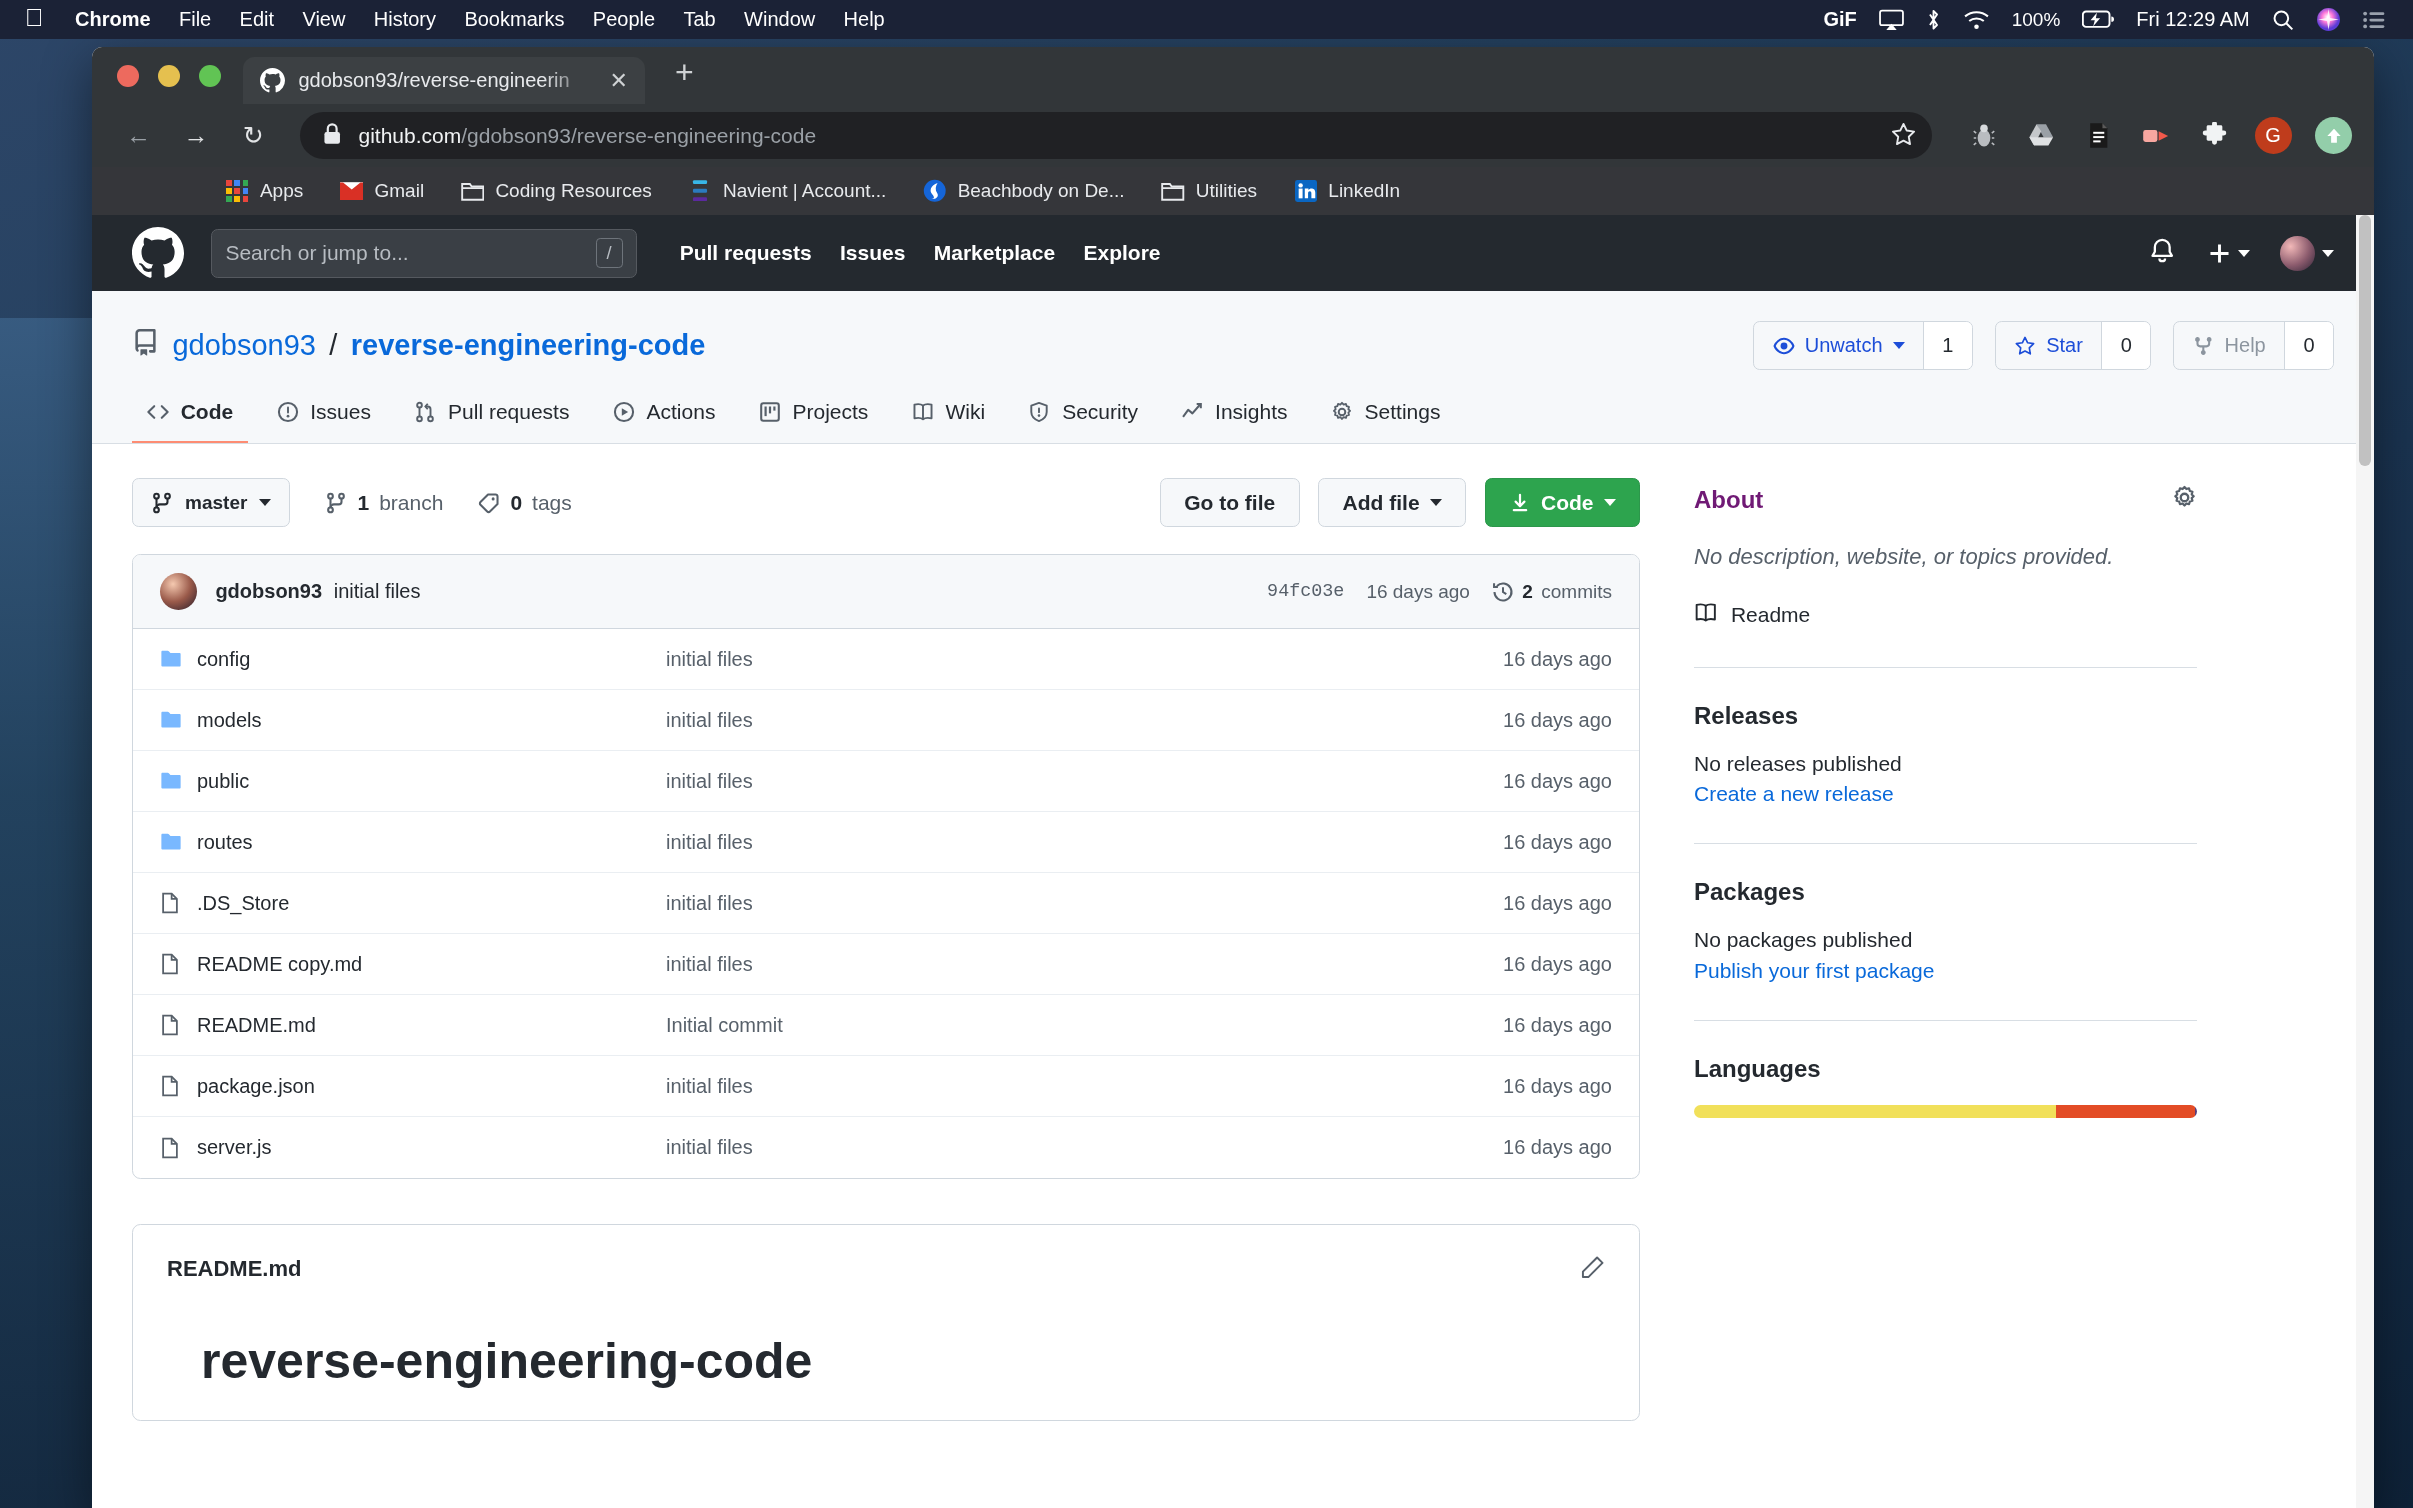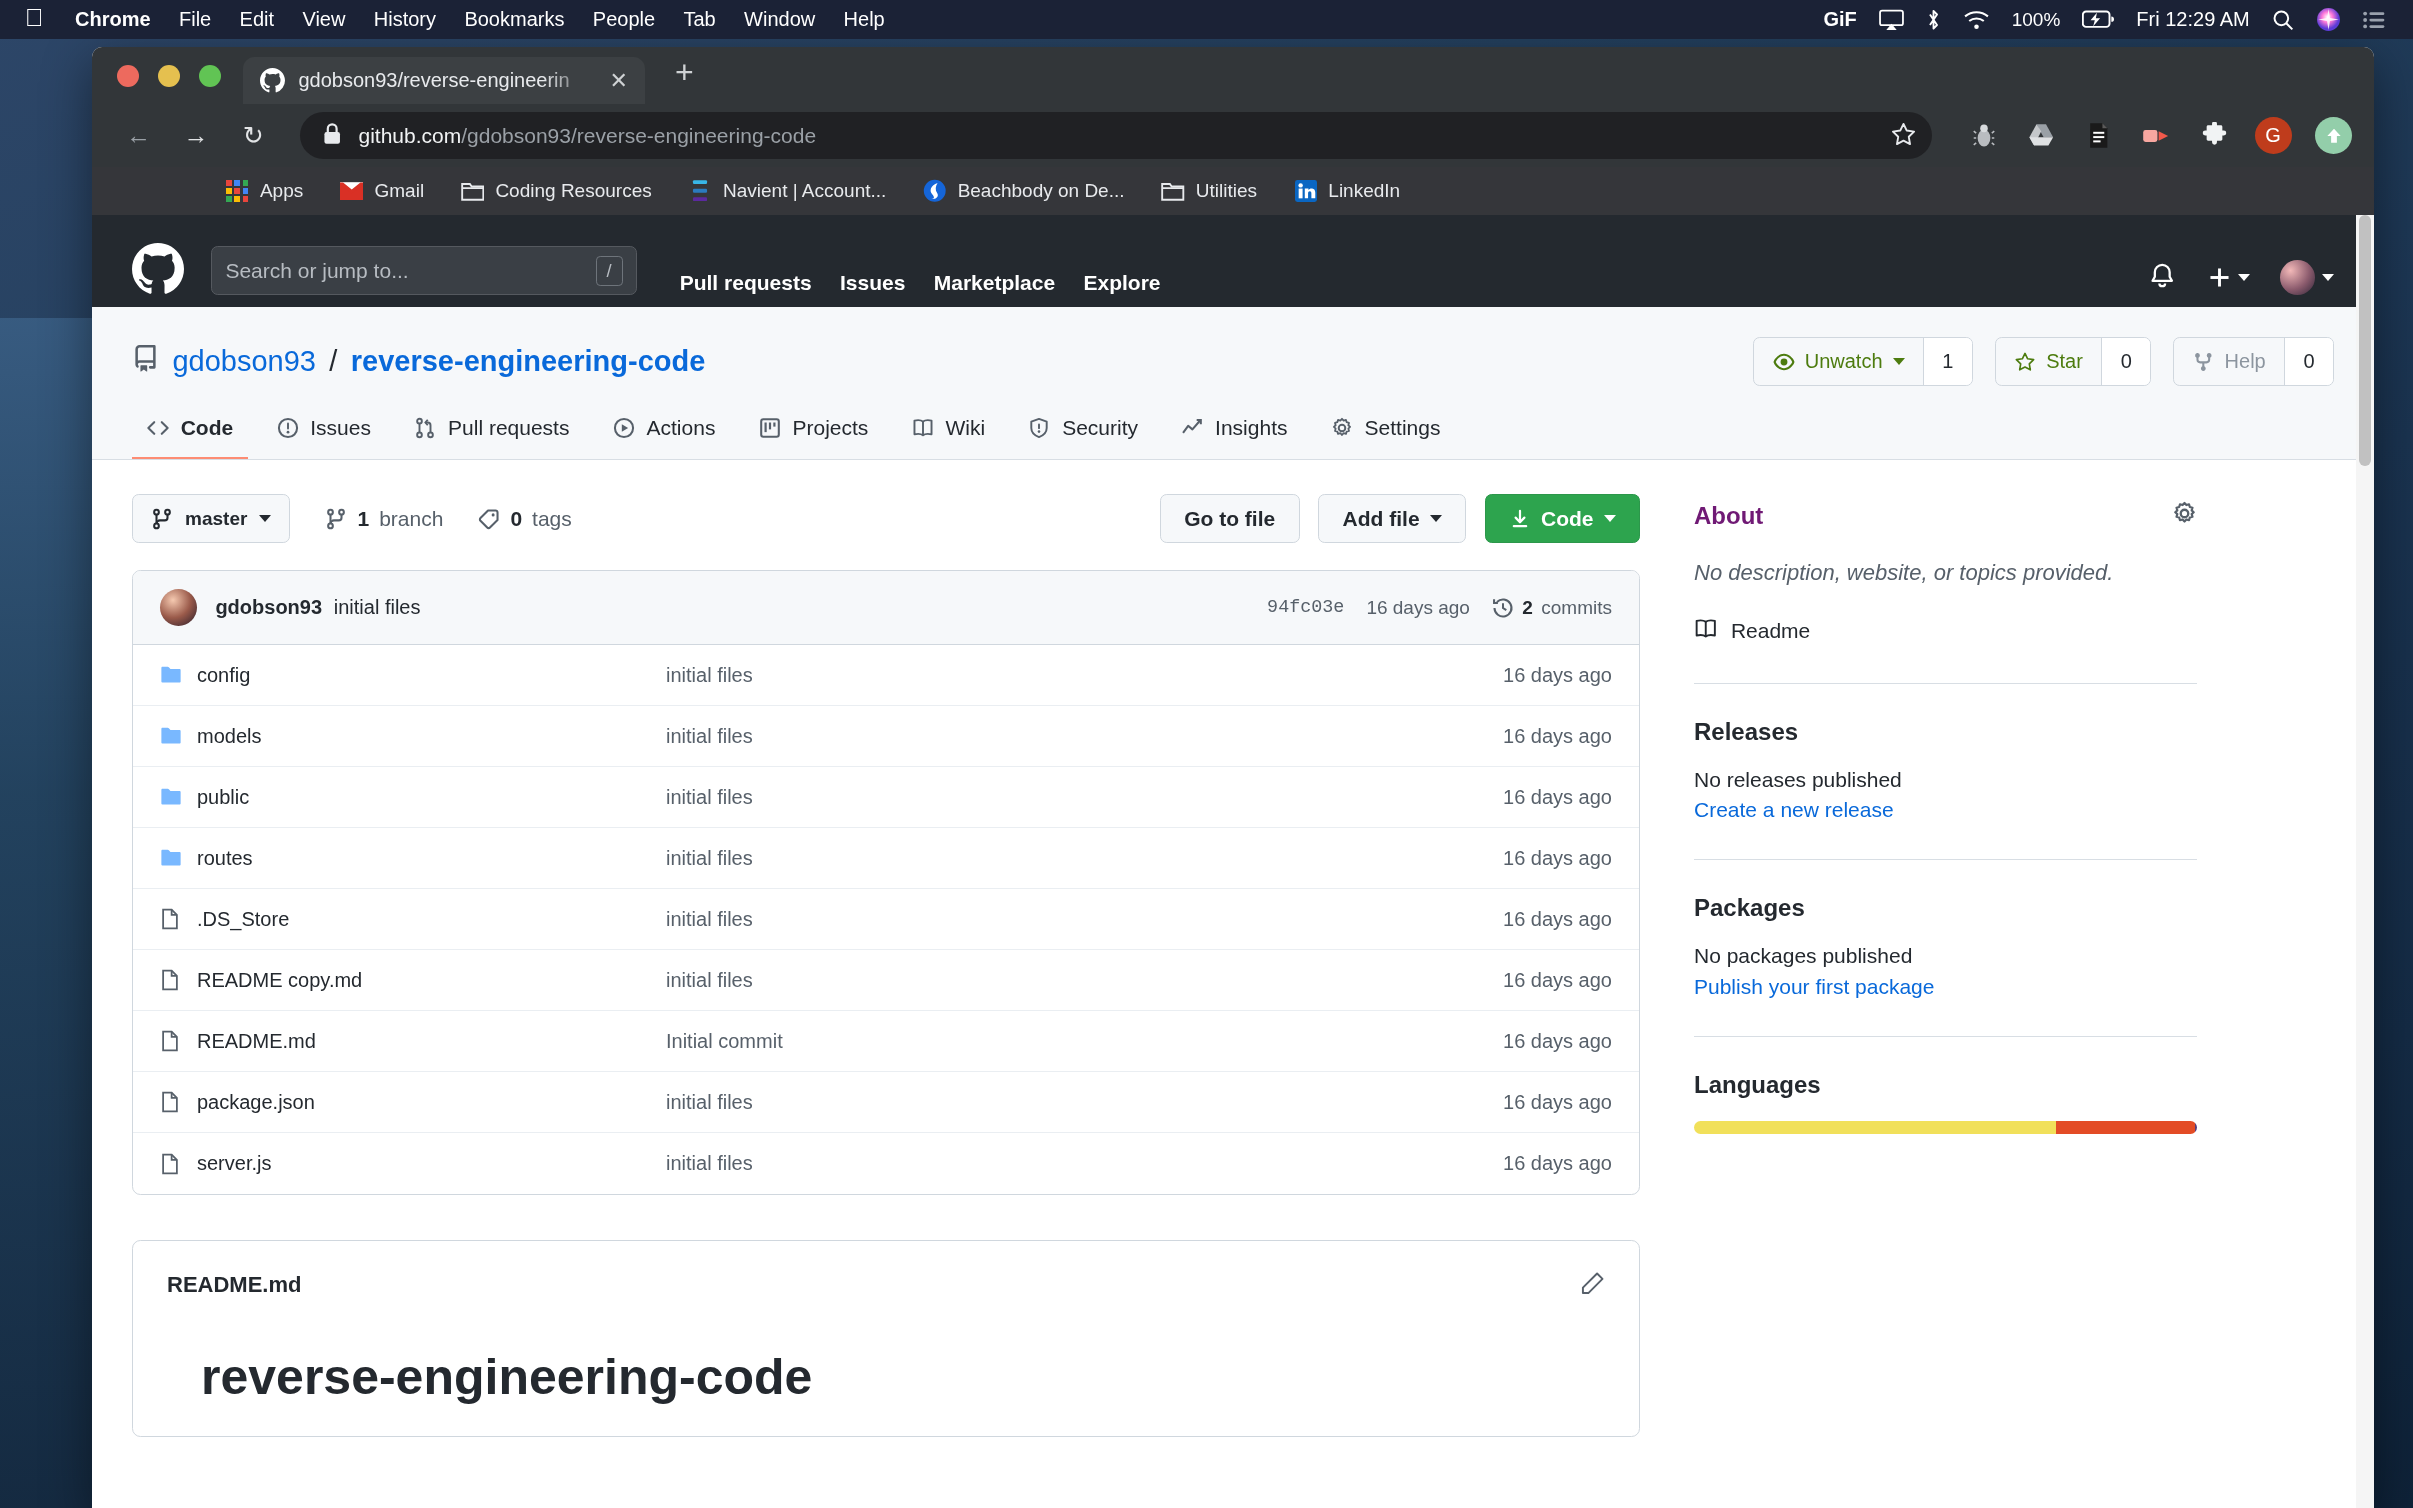--- a/index.html
+++ b/index.html
@@ -99,21 +99,21 @@
   .apps-grid { display:grid; grid-template-columns:repeat(3,5.9px); grid-template-rows:repeat(3,5.9px); gap:2.5px;}
   .apps-grid i { display:block; width:5.9px; height:5.9px; }
 
   
   #viewport {
     position:absolute; left:0; top:168px; width:2282px; height:1293px;
     background:#ffffff; overflow:hidden;
   }
   
   #gh-header {
-    height:92px; background:#24292f; display:flex; align-items:flex-end; padding:12px 40px; gap:0;
+    height:76px; background:#24292f; display:flex; align-items:center; padding:12px 40px; gap:0;
   }
   .gh-logo { width:52px; height:52px; margin-right:27px; }
   #gh-search {
     width:426px; height:49px; background:#3a3f45; border:0.8px solid #55595f; border-radius:6.7px;
     display:flex; align-items:center; padding:0 13.4px; justify-content:space-between;
   }
   #gh-search .ph { color:#b7bcc2; font-size:21px; }
   #gh-search .slash {
     border:0.8px solid #6e747b; border-radius:4.2px; color:#b7bcc2; font-size:18.4px;
     width:27px; height:30px; display:flex; align-items:center; justify-content:center;
@@ -130,21 +130,21 @@
   
   #repo-head { background:#f6f8fa; border-bottom:0.8px solid #d8dee4; padding:30px 40px 0 40px; }
   .repo-title-row { display:flex; align-items:center; }
   .repo-title { display:flex; align-items:center; gap:13.4px; font-size:29px; }
   .repo-title .repo-icon { color:#57606a; }
   .repo-title a.owner { color:#0969da; text-decoration:none; }
   .repo-title .sep { color:#24292f; }
   .repo-title a.name { color:#0969da; text-decoration:none; font-weight:bold; }
   .repo-actions { margin-left:auto; display:flex; gap:22px; }
   .btn-group { display:flex; border:0.8px solid #d0d7de; border-radius:6.7px; overflow:hidden; background:#f6f8fa; }
-  .btn-group .bg-main { display:flex; align-items:center; gap:10px; padding:0 18.4px; height:47px; font-size:20px; color:#4d7c0f; }
+  .btn-group .bg-main { display:flex; align-items:center; gap:10px; padding:0 18.4px; height:47px; font-size:20px; color:#1d4ed8; }
   .btn-group .bg-count { display:flex; align-items:center; padding:0 18.4px; height:47px; font-size:20px; background:#fff; border-left:0.8px solid #d0d7de; color:#24292f;}
   .btn-group.dim .bg-main { color:#8c959f; }
 
   #repo-tabs { display:flex; gap:0; margin-top:30px; }
   .rtab { display:flex; align-items:center; gap:11.7px; padding:0 15px 17px 15px; margin-right:13.4px;
           font-size:21px; color:#24292f; border-bottom:2.5px solid transparent; white-space:nowrap;}
   .rtab .ri { color:#57606a; display:flex; }
   .rtab.sel { font-weight:bold; border-bottom-color:#fd8c73; }
 
   

